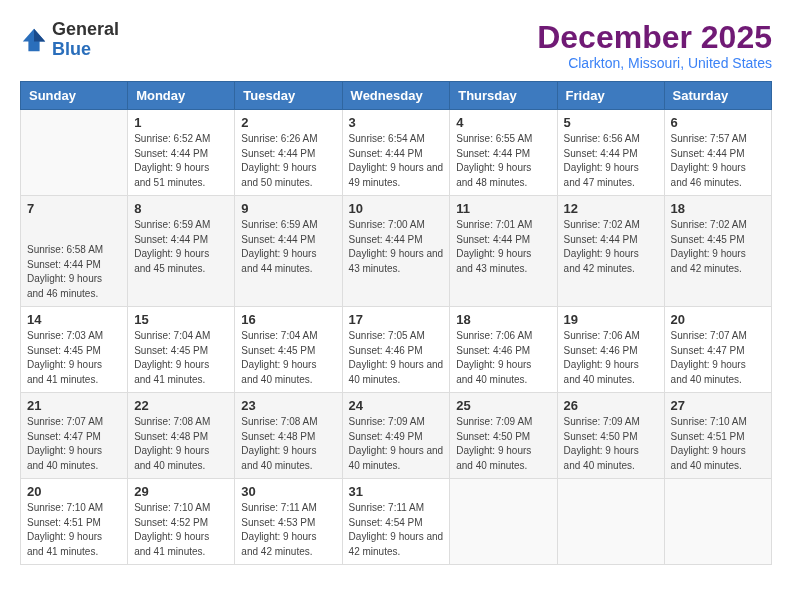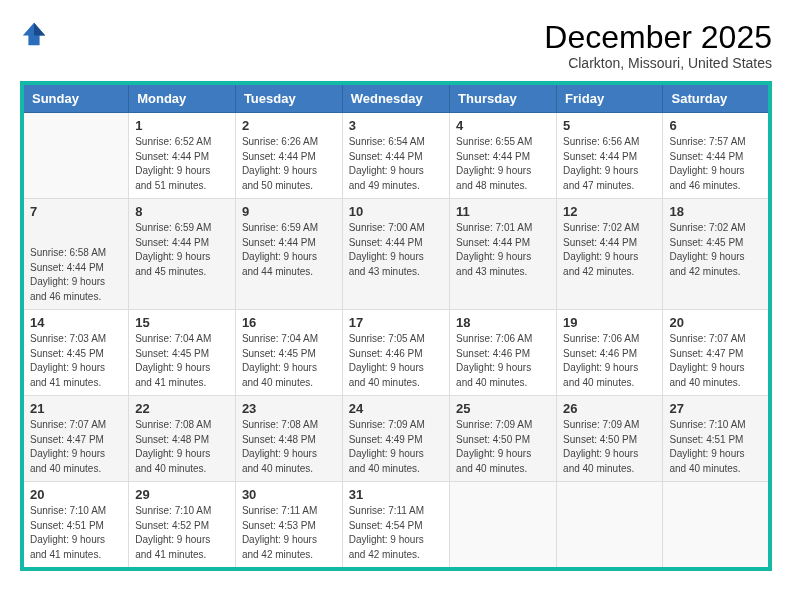--- a/index.html
+++ b/index.html
@@ -28,32 +28,32 @@
     }
     .logo-general { color: #333; }
     .logo-blue { color: #2a6ebb; }
     .logo-icon {
       width: 28px;
       height: 28px;
     }
     .title-block { text-align: right; }
     .month-title {
       font-size: 32px;
-      font-weight: normal;
-      color: #000000;
+      font-weight: bold;
+      color: #701a75;
       line-height: 1.1;
     }
     .location {
       font-size: 14px;
-      color: #404040;
+      color: #3b82f6;
     }
     .calendar {
       width: 100%;
       border-collapse: collapse;
-      border: 4px solid #14b8a6;
+      border: 1px solid #14b8a6;
     }
     .calendar th {
       background: #3d7abf;
       color: #fff;
       font-size: 13px;
       font-weight: bold;
       padding: 6px 8px;
       text-align: left;
       border: 1px solid #3066a0;
     }
@@ -90,20 +90,24 @@
   </style>
 </head>
 <body>
 
 <div class="header">
   <div class="logo">
     <svg class="logo-icon" viewBox="0 0 40 40">
       <polygon points="20,4 36,22 28,22 28,36 12,36 12,22 4,22" fill="#2a6ebb"></polygon>
       <polygon points="20,4 36,22 20,22" fill="#1a4a8a"></polygon>
     </svg>
+    <div class="logo-text">
+      <span class="logo-general">General</span><br>
+      <span class="logo-blue">Blue</span>
+    </div>
   </div>
   <div class="title-block">
     <div class="month-title">December 2025</div>
     <div class="location">Clarkton, Missouri, United States</div>
   </div>
 </div>
 
 <table class="calendar">
   <thead>
     <tr>

